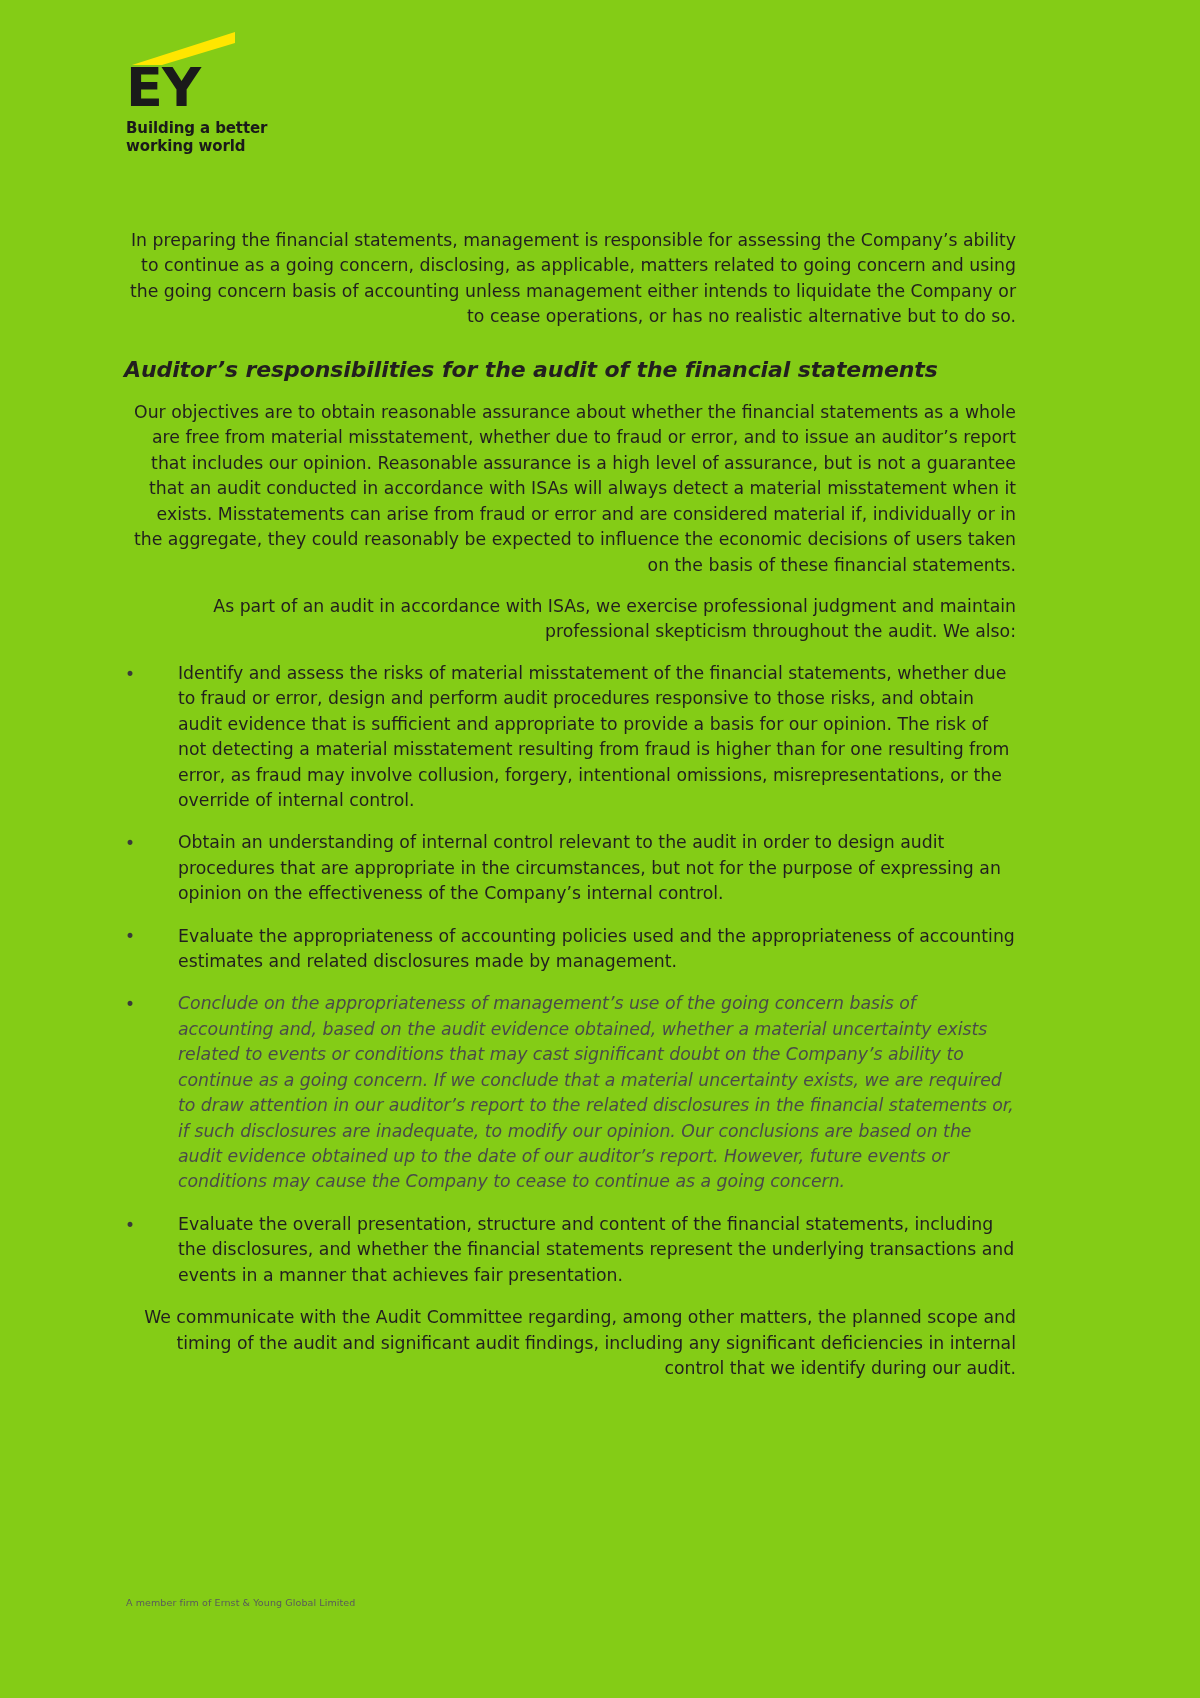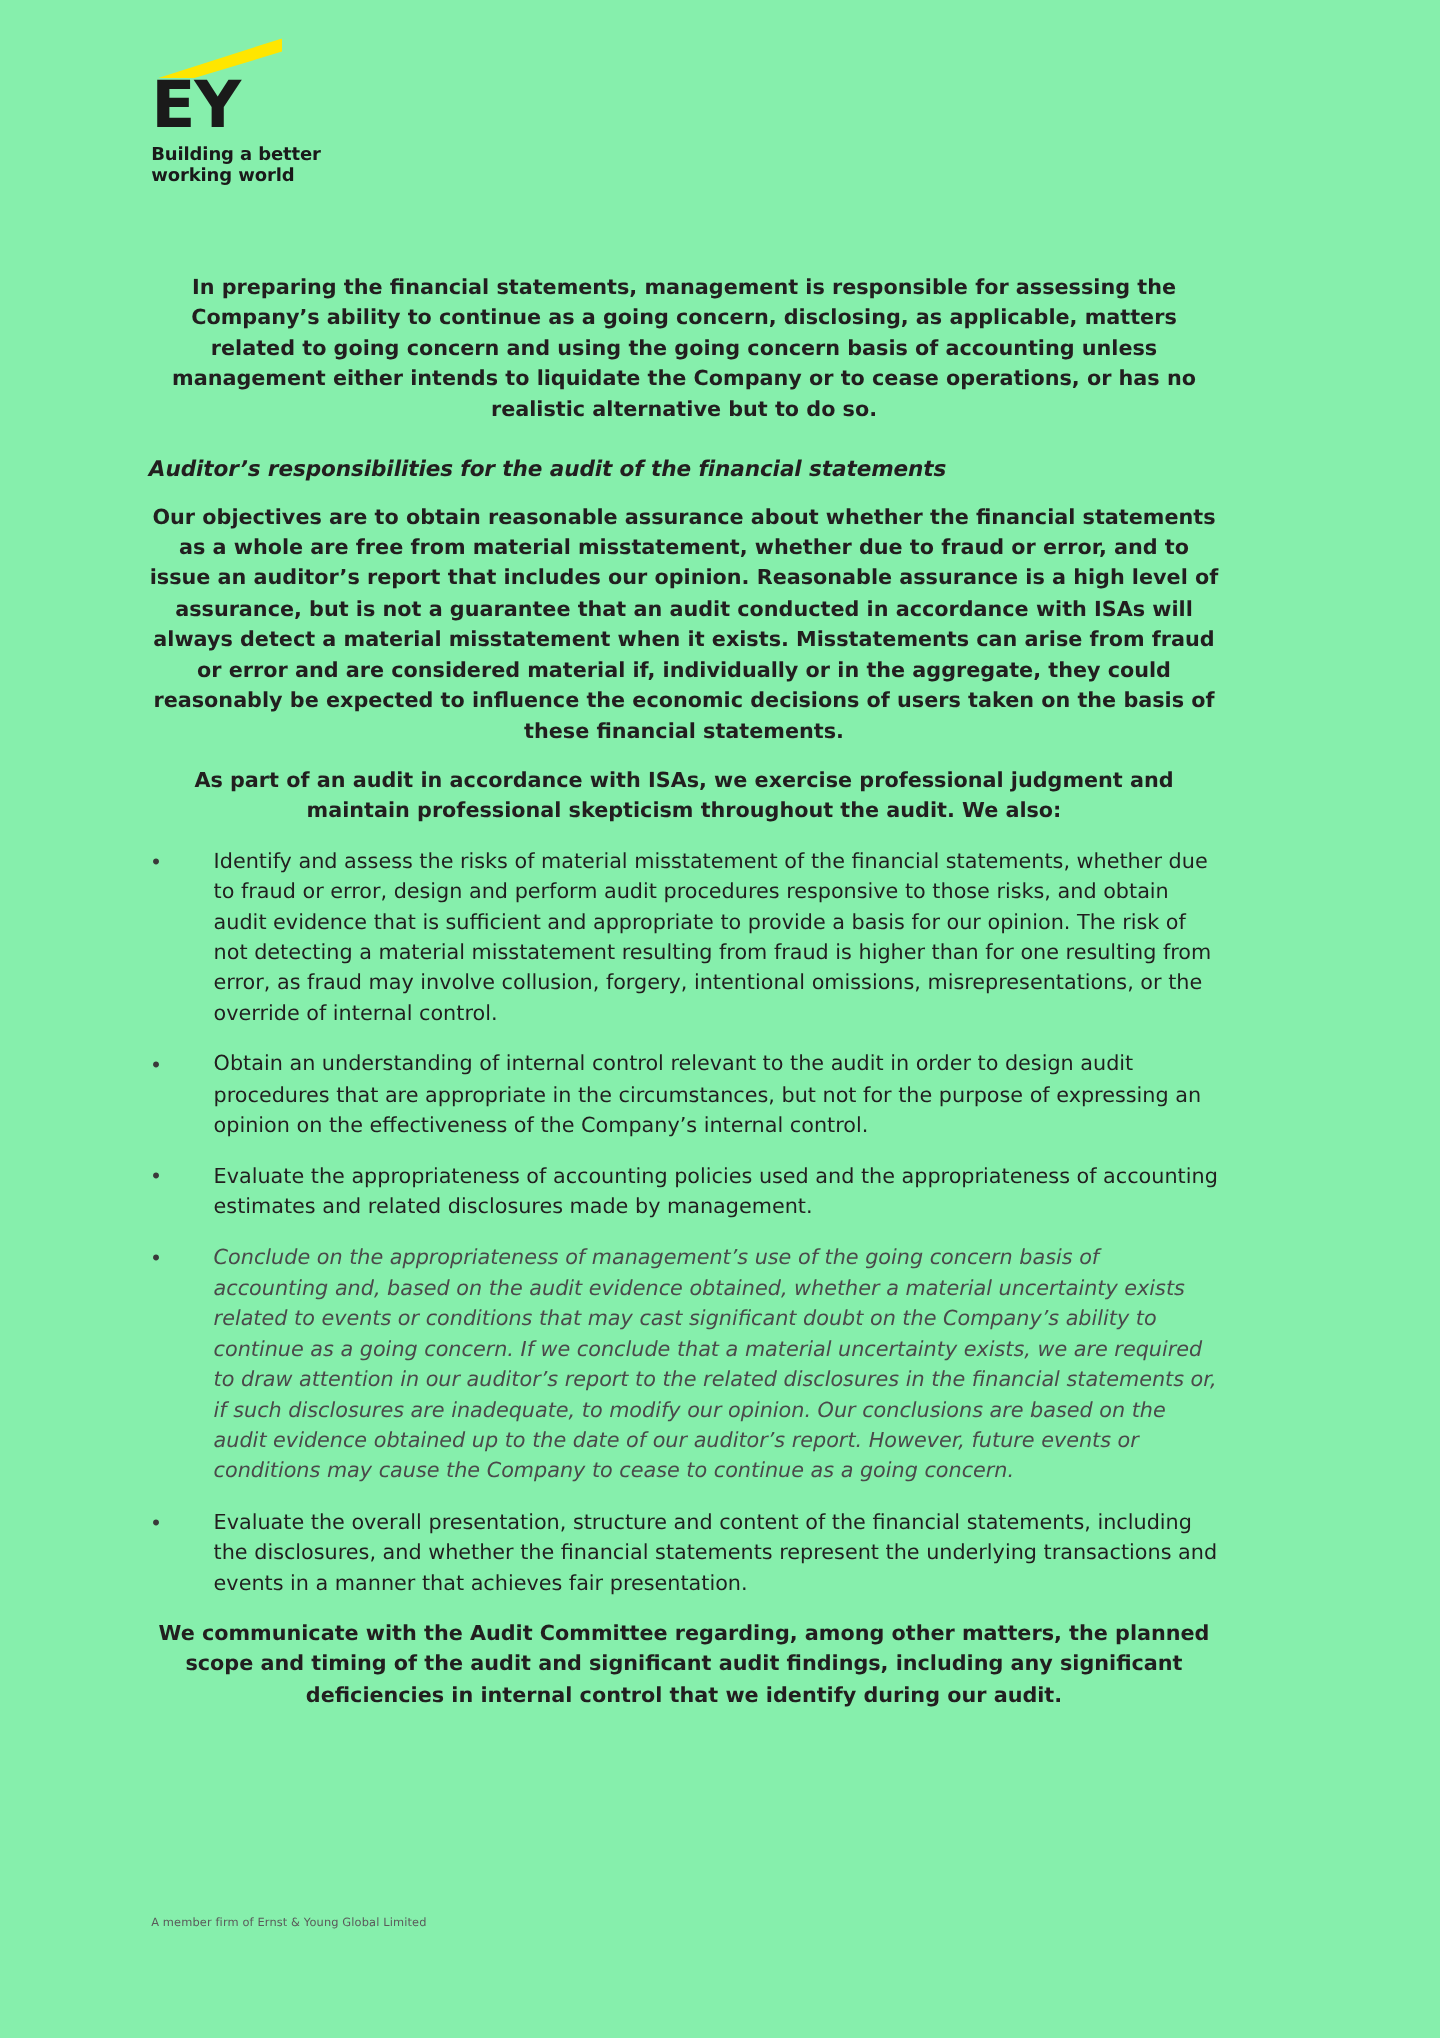--- a/index.html
+++ b/index.html
@@ -11,21 +11,21 @@
     width: 1200px;
     height: 1698px;
     font-family: "DejaVu Sans", sans-serif;
     color: #1a1a1a;
     position: relative;
     overflow: hidden;
   }
   .page {
     position: absolute;
     inset: 0;
-    background: #86efac;
+    background: #84cc16;
   }
 
   
   .logo-block {
     position: absolute;
     left: 126px;
     top: 32px;
     width: 230px;
   }
   .logo-swoosh {
@@ -59,26 +59,25 @@
     position: absolute;
     left: 124px;
     top: 228px;
     width: 892px;
     font-size: 17.3px;
     line-height: 1.47;
     color: #221f1f;
   }
   p.para {
     margin: 0 0 16px 0;
-    text-align: center;
-    font-weight: bold;
+    text-align: right;
   }
   h2.section-heading {
     margin: 24px 0 14px 0;
-    font-size: 18px;
+    font-size: 22px;
     font-weight: bold;
     font-style: italic;
     letter-spacing: -0.1px;
   }
   ul.bullets {
     list-style: none;
     margin: 4px 0 14px 0;
     padding: 0;
   }
   ul.bullets > li {

